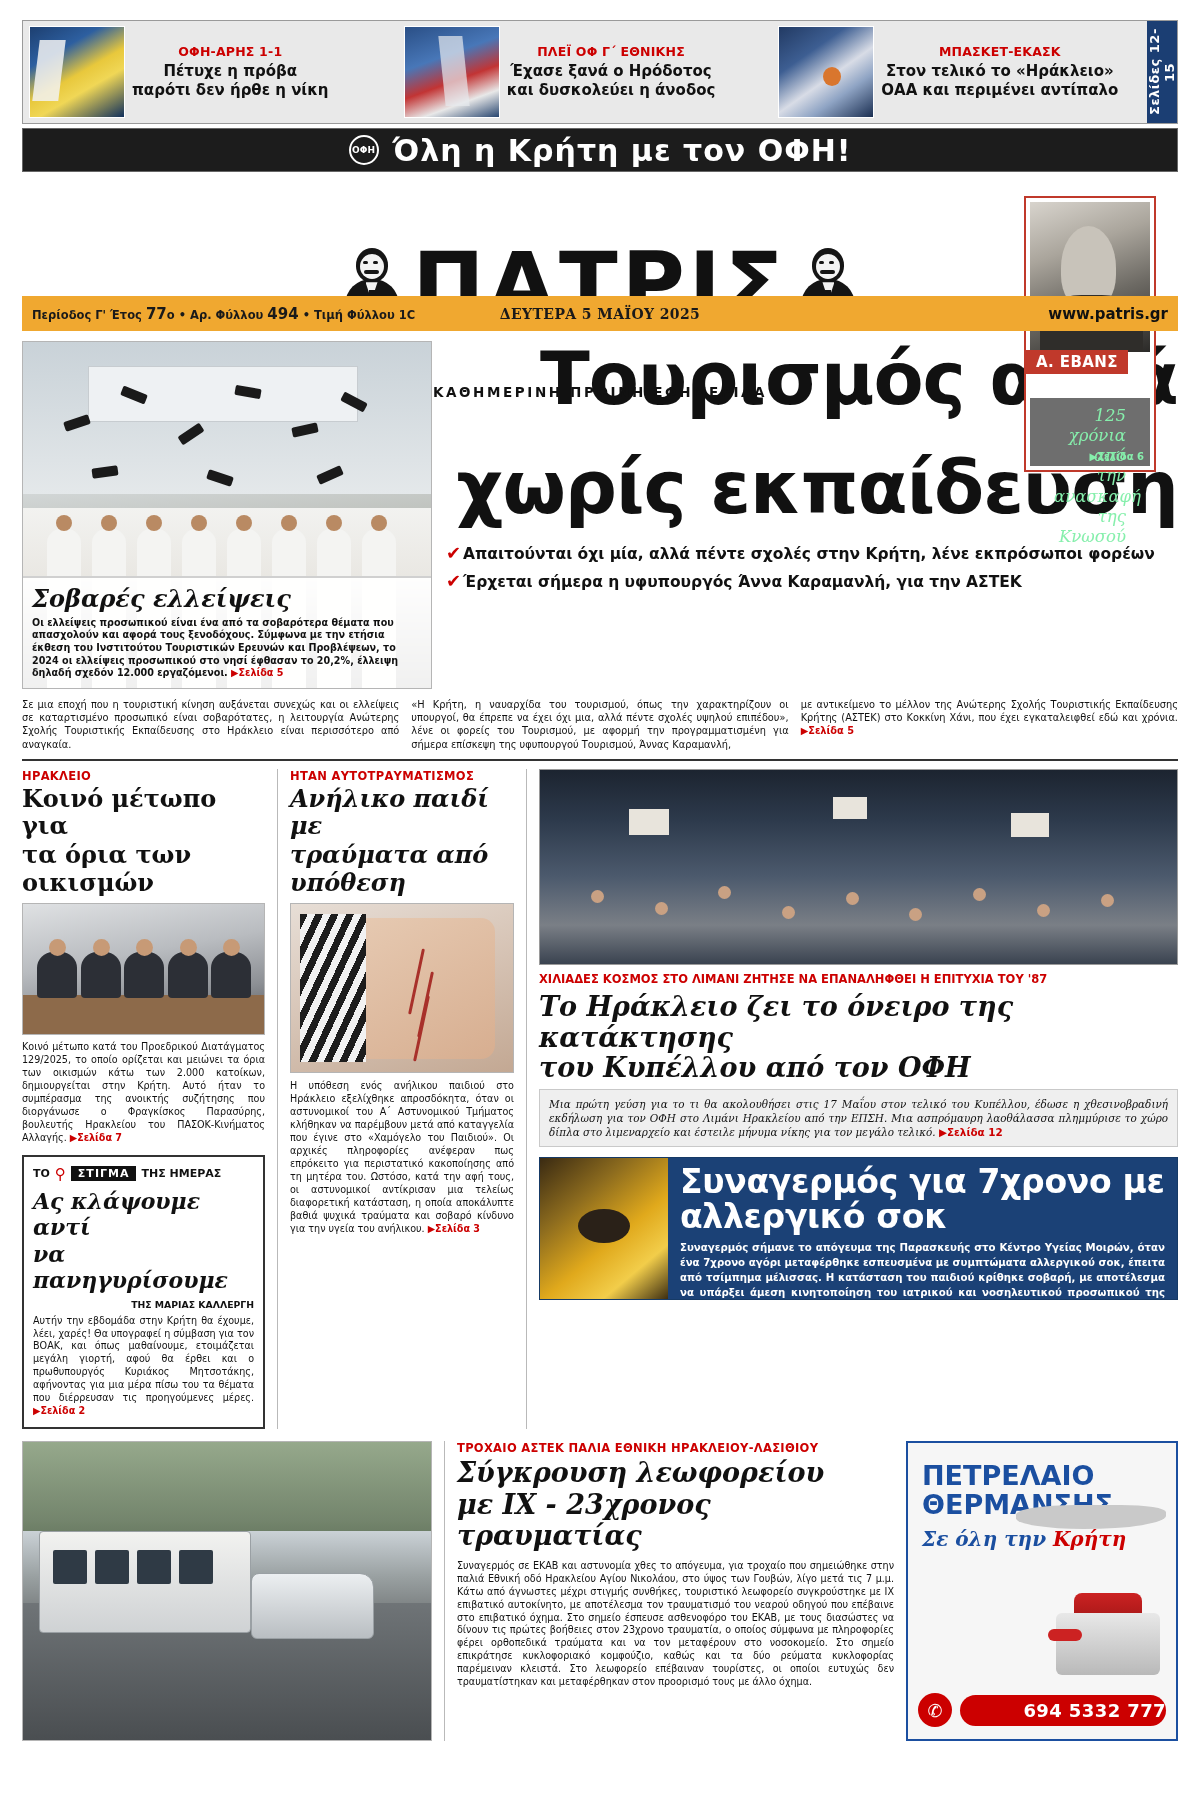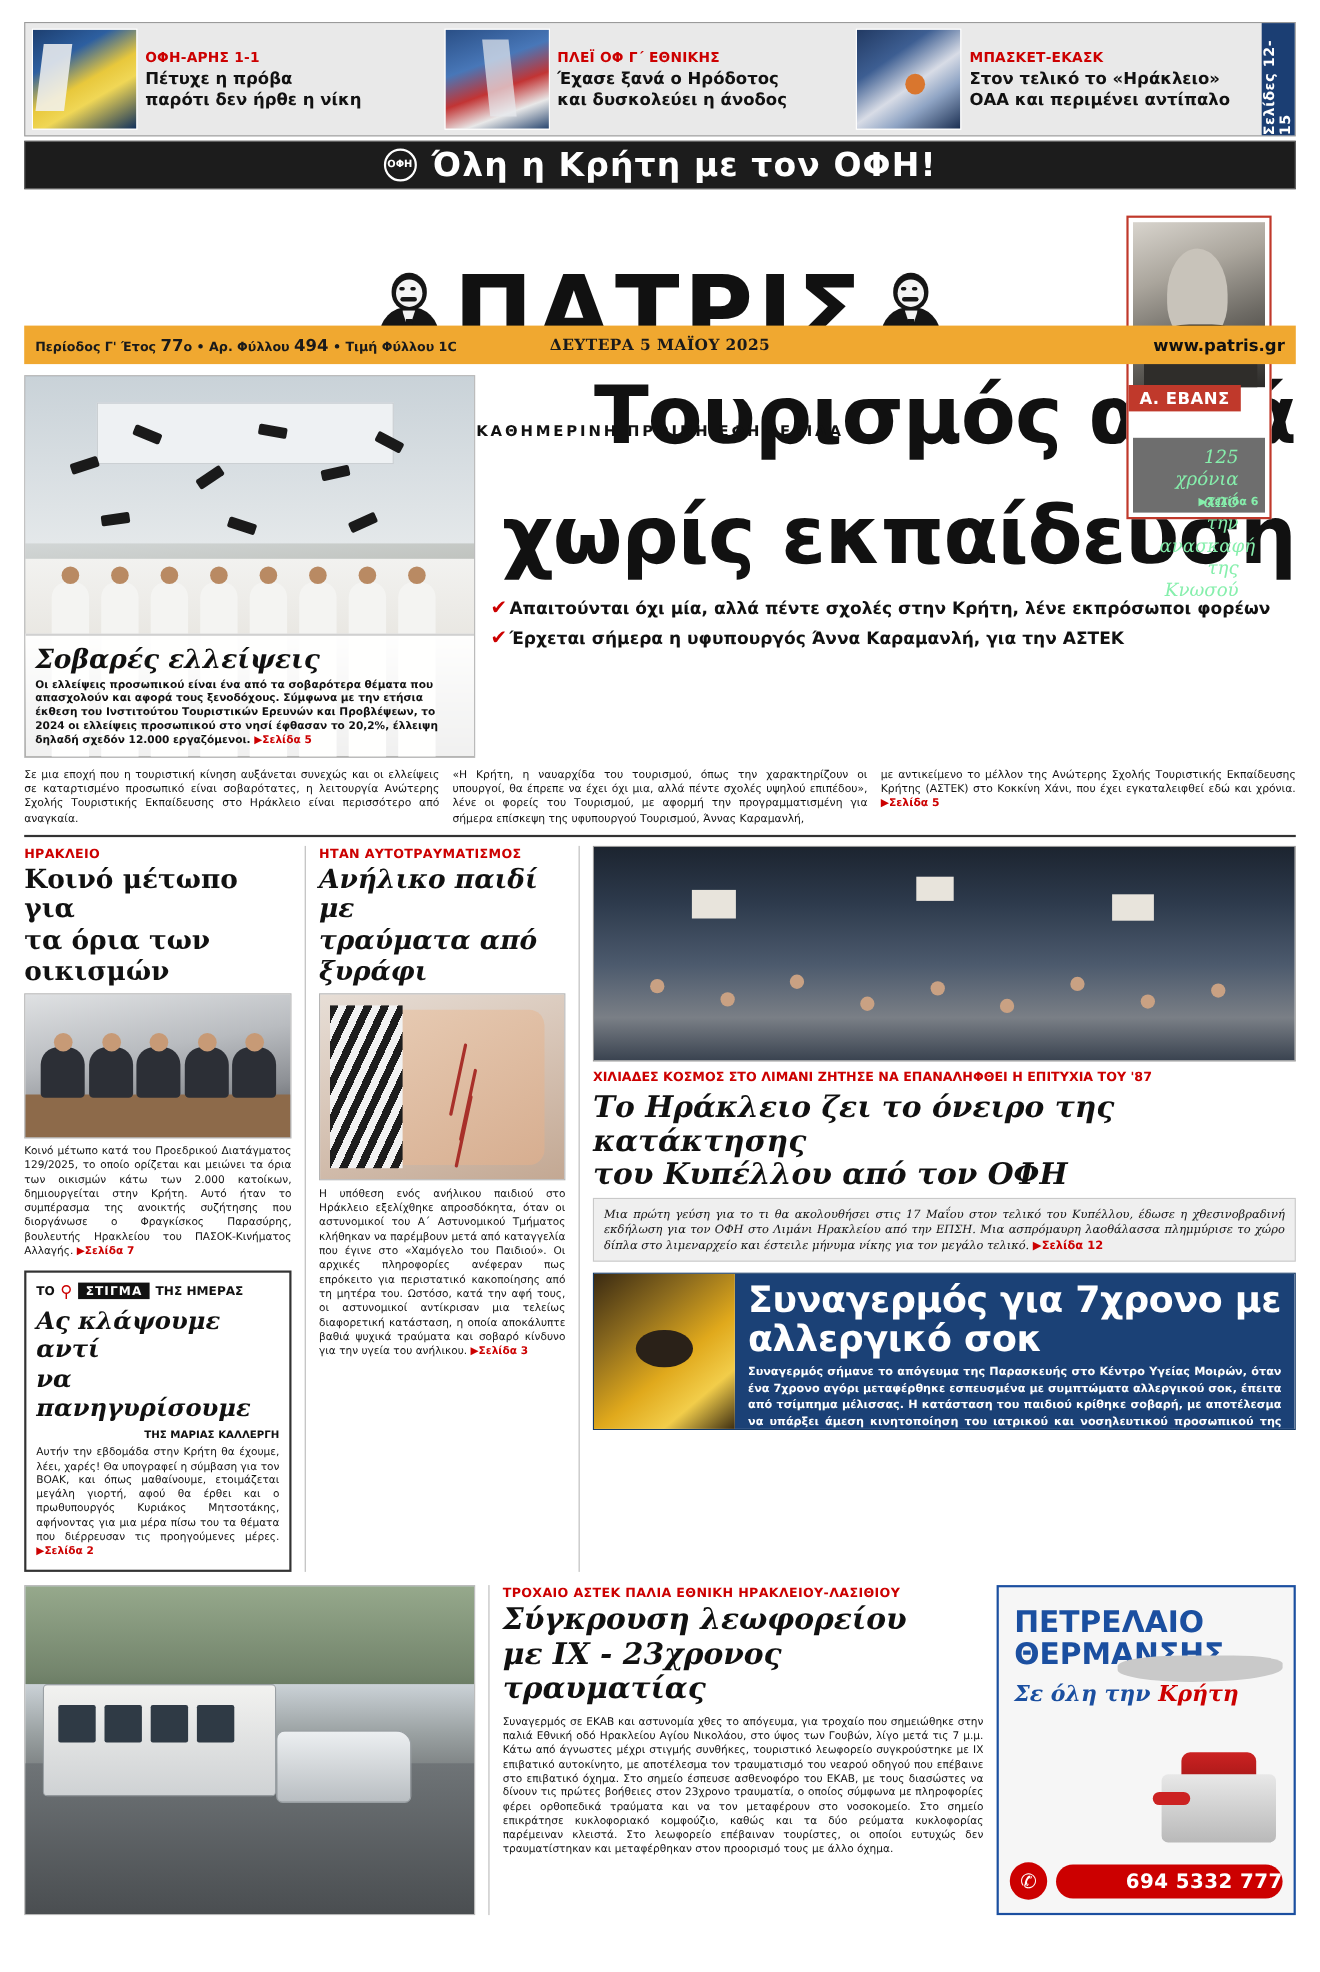--- a/index.html
+++ b/index.html
@@ -13,20 +13,21 @@
     overflow:hidden;
   }
   .page { width:1200px; height:1793px; position:relative; padding:0 22px; }
 
   
   .sports-strip{
     display:flex; align-items:stretch;
     border:1px solid #9a9a9a; background:#e9e9e9;
     height:104px; margin-top:20px;
     position:relative;
+    text-align:center;
   }
   .sport-cell{ display:flex; align-items:center; flex:1 1 0; padding:5px 6px; gap:7px; min-width:0;}
   .sport-photo{ width:96px; height:92px; flex:0 0 96px; border:1px solid #fff; overflow:hidden; position:relative;}
   .ph-a{background:linear-gradient(150deg,#1d3f70 0%,#2d5fa0 28%,#e8c83c 52%,#f0d756 66%,#11305c 100%);}
   .ph-a:after{content:"";position:absolute;left:6%;top:14%;width:28%;height:68%;background:#f2f2f2;transform:skewX(-7deg);opacity:.85;}
   .ph-b{background:linear-gradient(160deg,#2a4f86 0%,#4877b8 35%,#c23434 58%,#e8e8e8 78%,#27456f 100%);}
   .ph-b:after{content:"";position:absolute;left:40%;top:10%;width:26%;height:78%;background:#e7e9ee;transform:skewX(6deg);opacity:.7;}
   .ph-c{background:linear-gradient(145deg,#223a63 0%,#3d5e92 30%,#d8dce6 55%,#8fa4c4 72%,#1b2f52 100%);}
   .ph-c:after{content:"";position:absolute;left:46%;top:44%;width:20%;height:22%;border-radius:50%;background:#d9762e;}
   .sport-txt{min-width:0;}
@@ -374,21 +375,21 @@
         <h4 class="stigma-head" style="margin-top:-4px;">να πανηγυρίσουμε</h4>
         <p class="byline">ΤΗΣ ΜΑΡΙΑΣ ΚΑΛΛΕΡΓΗ</p>
         <p class="body-s"><span>Αυτήν την εβδομάδα στην Κρήτη θα έχουμε, λέει, χαρές! Θα υπογραφεί η σύμβαση για τον ΒΟΑΚ, και όπως μαθαίνουμε, ετοιμάζεται μεγάλη γιορτή, αφού θα έρθει και ο πρωθυπουργός Κυριάκος Μητσοτάκης, αφήνοντας για μια μέρα πίσω του τα θέματα που διέρρευσαν τις προηγούμενες μέρες.</span>
           <span class="pg">▶Σελίδα 2</span></p>
       </div>
     </div>
 
     <div class="col-b vline" style="padding-left:12px;">
       <div class="kicker-red">ΗΤΑΝ ΑΥΤΟΤΡΑΥΜΑΤΙΣΜΟΣ</div>
       <h3 class="sec-head it">Ανήλικο παιδί με</h3>
-      <h3 class="sec-head it" style="margin-top:-6px;">τραύματα από ξυράφι</h3>
+      <h3 class="sec-head it" style="margin-top:-6px;">τραύματα από υπόθεση</h3>
       <div class="photo-b">
         <div class="skin"></div>
           <div class="stripe"></div>
         <div class="cut" style="top:26%;"></div>
           <div class="cut" style="top:40%;left:60%;"></div>
         <div class="cut" style="top:54%;left:58%;"></div>
       </div>
       <p class="body-s"><span>Η υπόθεση ενός ανήλικου παιδιού στο Ηράκλειο εξελίχθηκε απροσδόκητα, όταν οι αστυνομικοί του Α΄ Αστυνομικού Τμήματος κλήθηκαν να παρέμβουν μετά από καταγγελία που έγινε στο «Χαμόγελο του Παιδιού». Οι αρχικές πληροφορίες ανέφεραν πως επρόκειτο για περιστατικό κακοποίησης από τη μητέρα του. Ωστόσο, κατά την αφή τους, οι αστυνομικοί αντίκρισαν μια τελείως διαφορετική κατάσταση, η οποία αποκάλυπτε βαθιά ψυχικά τραύματα και σοβαρό κίνδυνο για την υγεία του ανήλικου.</span>
         <span class="pg">▶Σελίδα 3</span></p>
     </div>

